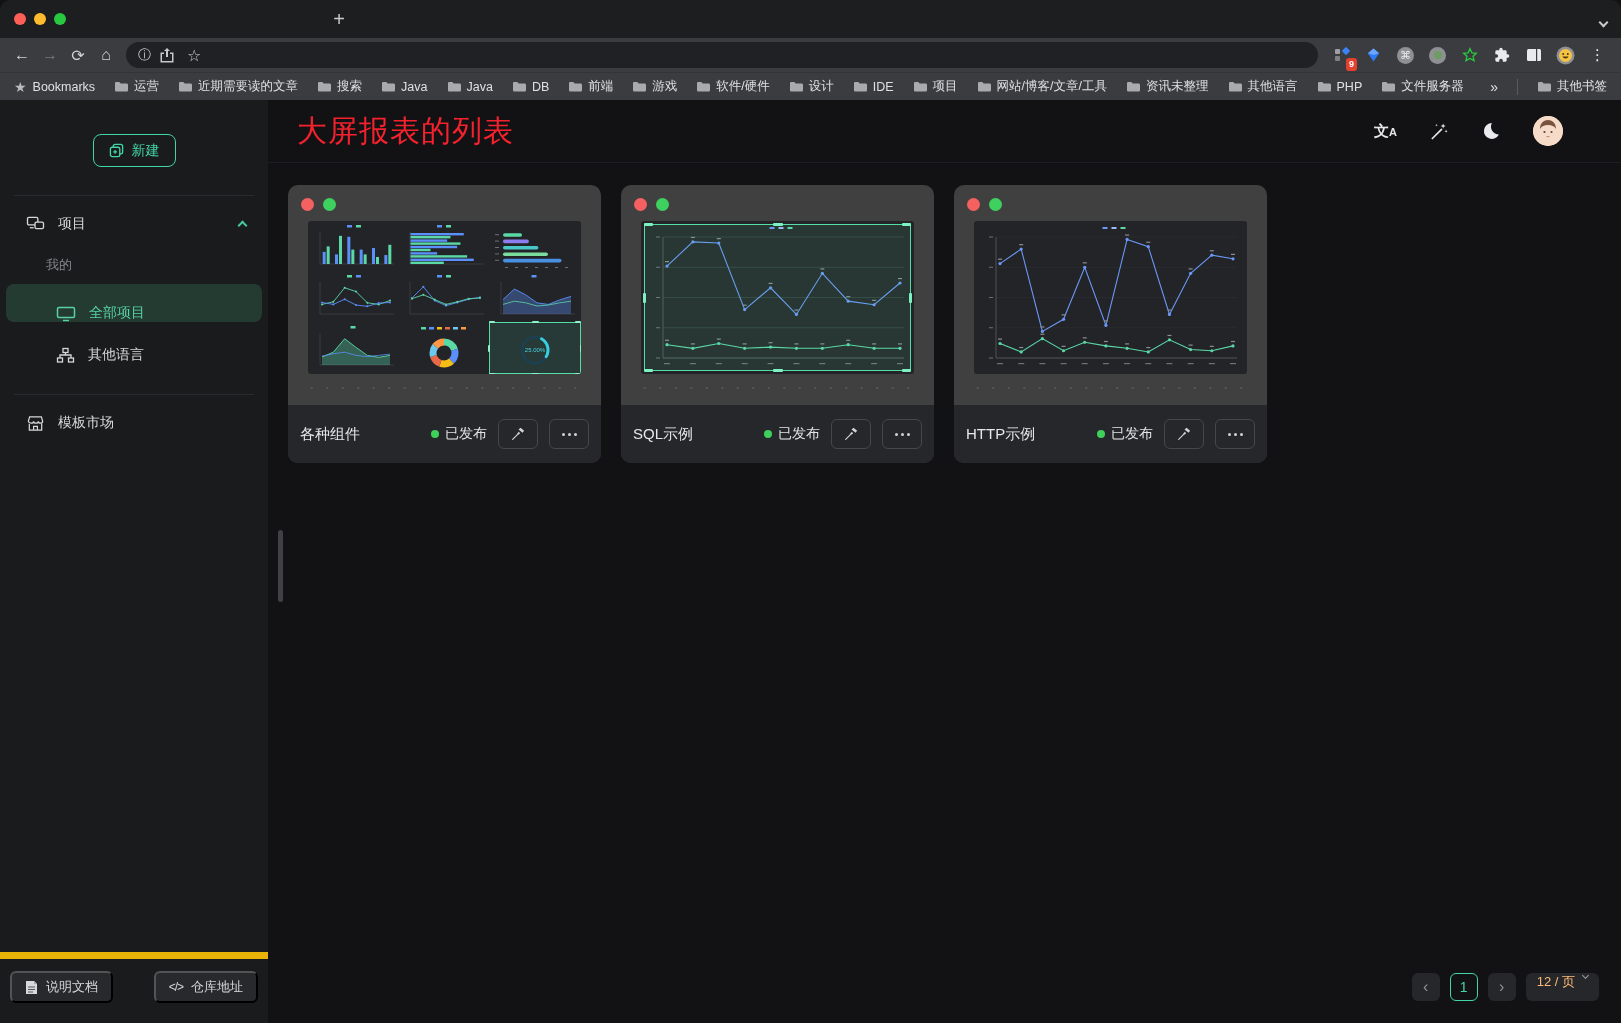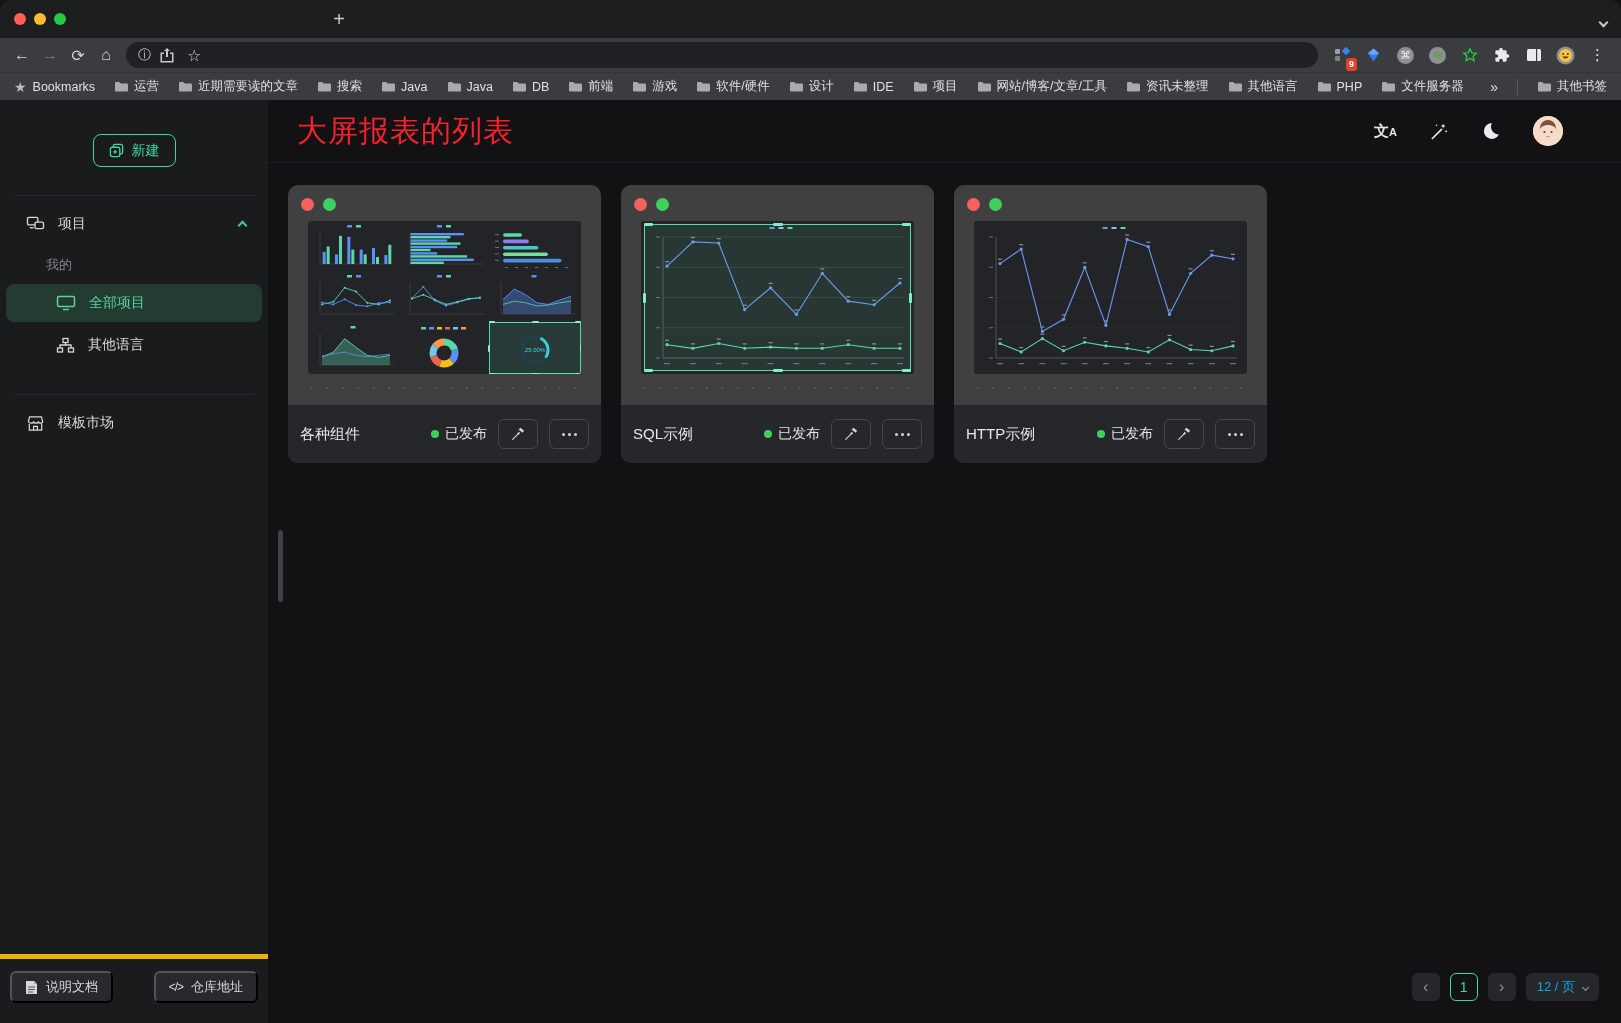--- a/index.html
+++ b/index.html
@@ -43,23 +43,23 @@
 .bm-sep{width:1px;height:16px;background:#5a5b5f;flex:none}
 
 
 .app{display:flex;height:923px}
 .side{width:268px;background:#1a1b1d;display:flex;flex-direction:column;flex:none}
 .newbtn{margin:34px auto 0;display:flex;align-items:center;gap:8px;border:1px solid #42d6a4;color:#42d6a4;border-radius:8px;height:33px;padding:0 15px;font-size:14px;background:transparent}
 .sdiv{border-top:1px solid #2a2b2e;margin:28px 14px 0}
 .srow{display:flex;align-items:center;height:40px;padding:0 22px 0 26px;color:#d7d8da;font-size:14px;gap:13px;margin-top:8px}
 .srow .right{margin-left:auto}
 .sgroup{color:#85868a;font-size:13px;padding-left:46px;height:34px;display:flex;align-items:center;margin-top:4px}
-.sitem{display:flex;align-items:center;gap:13px;height:38px;margin:2px 6px;border-radius:8px;padding-left:50px;font-size:14px;color:#d7d8da}
+.sitem{display:flex;align-items:flex-end;gap:13px;height:38px;margin:2px 6px;border-radius:8px;padding-left:50px;font-size:14px;color:#d7d8da}
 .sitem.active{background:#243b31;color:#57d3a2}
-.side-bottom{margin-top:auto;border-top:5px solid #eab308;padding:12px 10px 20px;display:flex;justify-content:space-between}
+.side-bottom{margin-top:auto;border-top:7px solid #eab308;padding:12px 10px 20px;display:flex;justify-content:space-between}
 .sbtn{display:flex;align-items:center;gap:8px;background:#28292d;border-radius:6px;height:32px;padding:0 13px;font-size:13px;color:#d7d8da}
 .codeic{font-size:12px;color:#d7d8da;letter-spacing:-1px}
 
 .main{flex:1;position:relative;background:#121214}
 .mhead{height:63px;display:flex;align-items:center;border-bottom:1px solid #1d1e21}
 .mtitle{margin-left:29px;font-size:30px;color:#f5222d;font-weight:500;letter-spacing:1px}
 .hicons{margin-left:auto;margin-right:58px;display:flex;align-items:center;gap:32px}
 .tric{color:#e6e7e9;font-size:15px;font-weight:bold}
 .tric small{font-size:11px}
 .avatar{width:30px;height:30px;border-radius:50%;background:#f6dcc8;overflow:hidden;display:flex;align-items:center;justify-content:center}
@@ -94,21 +94,21 @@
 .hd.br{right:-1px;bottom:-2px;width:9px;height:3px}
 .cell-sel .hd{background:#8df2c8}
 .cell-sel .hd.tl,.cell-sel .hd.tr,.cell-sel .hd.bl,.cell-sel .hd.br{width:6px;height:2px}
 .cell-sel .hd.tc,.cell-sel .hd.bc{width:7px;height:2px;margin-left:-3px}
 .cell-sel .hd.ml,.cell-sel .hd.mr{width:2px;height:7px;margin-top:-3px}
 
 
 .pager{position:absolute;right:22px;bottom:22px;display:flex;gap:10px;align-items:center}
 .pbtn{width:28px;height:28px;background:#26272b;border-radius:6px;color:#8e8f93;display:flex;align-items:center;justify-content:center;font-size:16px}
 .pcur{width:28px;height:28px;border:1px solid #42d6a4;border-radius:6px;color:#42d6a4;display:flex;align-items:center;justify-content:center;font-size:14px}
-.psize{height:28px;background:#26272b;border-radius:6px;color:#0ea5e9;display:flex;align-items:center;padding:0 11px;font-size:13px;gap:8px}
+.psize{height:28px;background:#26272b;border-radius:6px;color:#fdba74;display:flex;align-items:flex-start;padding:0 11px;font-size:13px;gap:8px}
 .vscroll{position:absolute;left:10px;top:430px;width:5px;height:72px;background:#404145;border-radius:3px}
 svg text{font-family:"Liberation Sans","DejaVu Sans",sans-serif}
 </style>
 </head>
 <body>
 
 <div class="tabstrip">
   <div class="lights">
     <span class="light l-red"></span>
     <span class="light l-yellow"></span>

